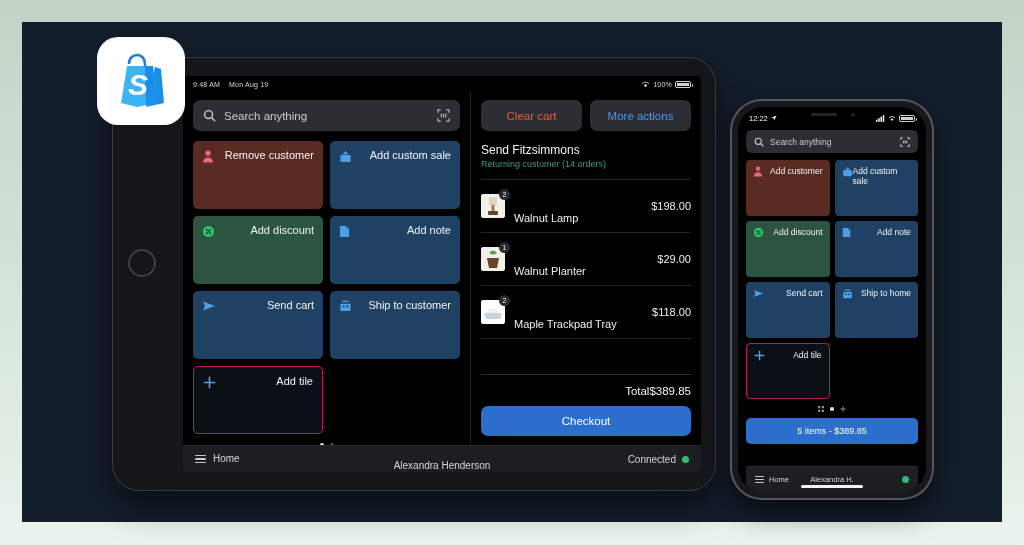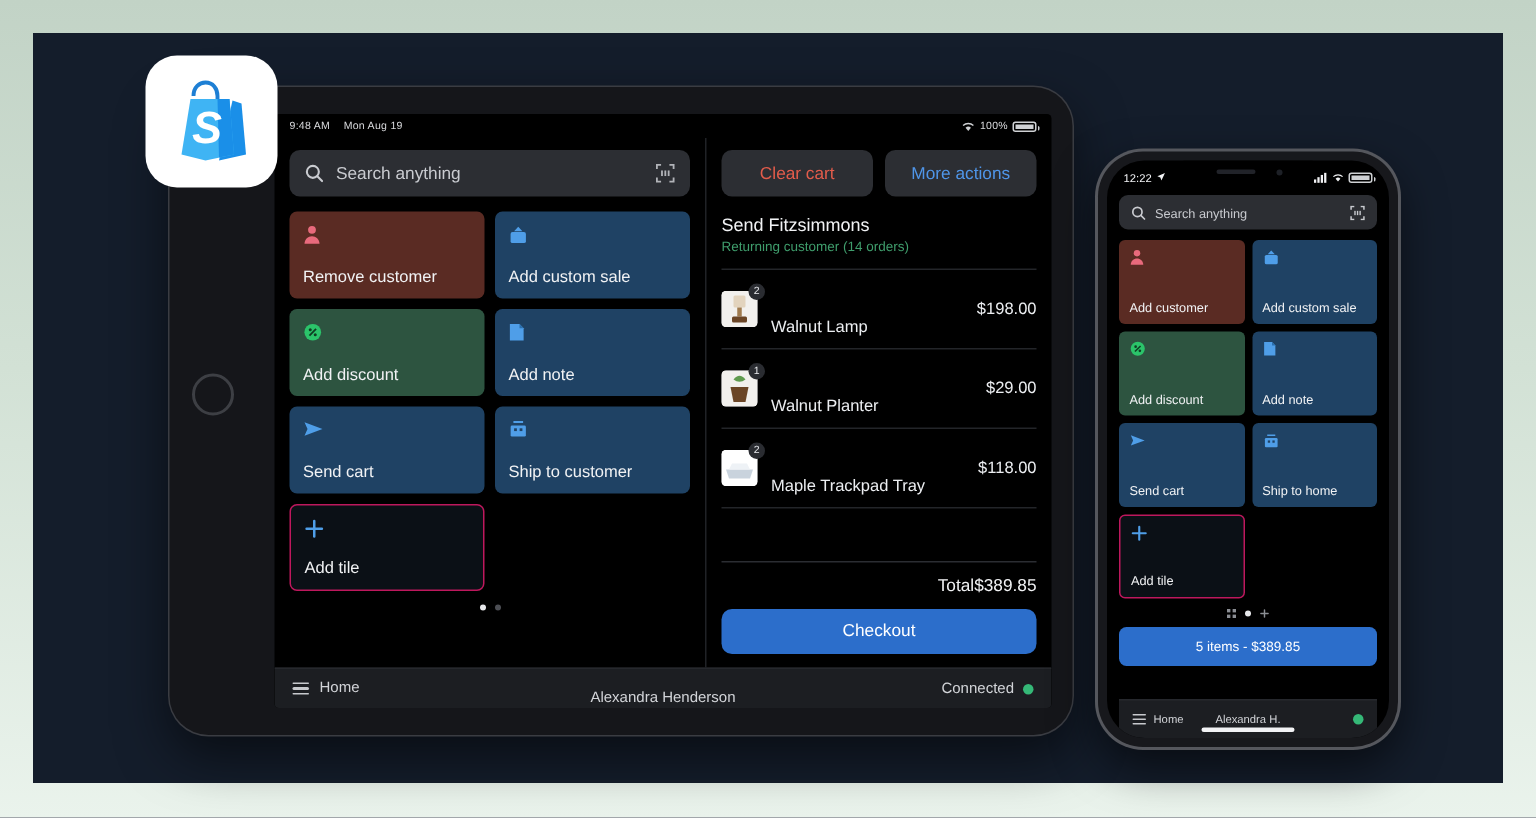--- a/index.html
+++ b/index.html
@@ -85,23 +85,23 @@
     height: 31px; background: #2c2e33; border-radius: 7px;
     display: flex; align-items: center; gap: 8px;
     padding: 0 10px; margin-bottom: 10px; flex: none;
   }
   .searchbar .s-text { font-size: 11.5px; color: #c9cbd0; flex: 1; }
   .scan-ico { width: 13px; height: 13px; opacity: .85; }
 
   
   .tiles { display: grid; grid-template-columns: 1fr 1fr; gap: 7px; flex: none; }
   .tile {
-    height: 58px; border-radius: 5px;
+    height: 68px; border-radius: 5px;
     padding: 8px 9px;
-    display: flex; flex-direction: column; justify-content: space-between;
+    display: flex; flex-direction: row; justify-content: space-between;
     cursor: pointer;
   }
   .tile .t-ico { height: 14px; display:flex; align-items:center; }
   .tile .t-label { font-size: 11px; color: #f1f2f4; }
   .tile.maroon { background: #5a2b23; }
   .tile.blue   { background: #1f4264; }
   .tile.green  { background: #2d5440; }
   .tile.add    { background: #0b1016; border: 1px solid #be185d; }
 
   .pagedots { display: flex; justify-content: center; gap: 6px; margin-top: 9px; }
@@ -198,21 +198,21 @@
 
   .ph-body { flex:1; display:flex; flex-direction:column; padding: 4px 8px 0 8px; min-height:0; }
   .ph-search {
     height: 23px; background:#2c2e33; border-radius:6px;
     display:flex; align-items:center; gap:6px; padding:0 8px; margin-bottom:7px; flex:none;
   }
   .ph-search .s-text { font-size:8.5px; color:#c9cbd0; flex:1; }
   .ph-tiles { display:grid; grid-template-columns:1fr 1fr; gap:5px; flex:none; }
   .ph-tile {
     height: 56px; border-radius:4px; padding:6px 7px;
-    display:flex; flex-direction:column; justify-content:space-between; cursor:pointer;
+    display:flex; flex-direction:row; justify-content:space-between; cursor:pointer;
   }
   .ph-tile .t-ico { height:11px; display:flex; align-items:center; }
   .ph-tile .t-label { font-size:8.5px; color:#f1f2f4; }
   .ph-dots { display:flex; justify-content:center; align-items:center; gap:6px; margin-top:7px; }
   .ph-dots .d { width:4px; height:4px; border-radius:50%; background:#e6e7ea; }
   .ph-cartbtn {
     margin-top: 6px; height:26px; width:100%;
     background:#2c6ecb; color:#fff; border:none; border-radius:5px;
     font-size:9px; cursor:pointer; font-family:"Liberation Sans", sans-serif;
   }

